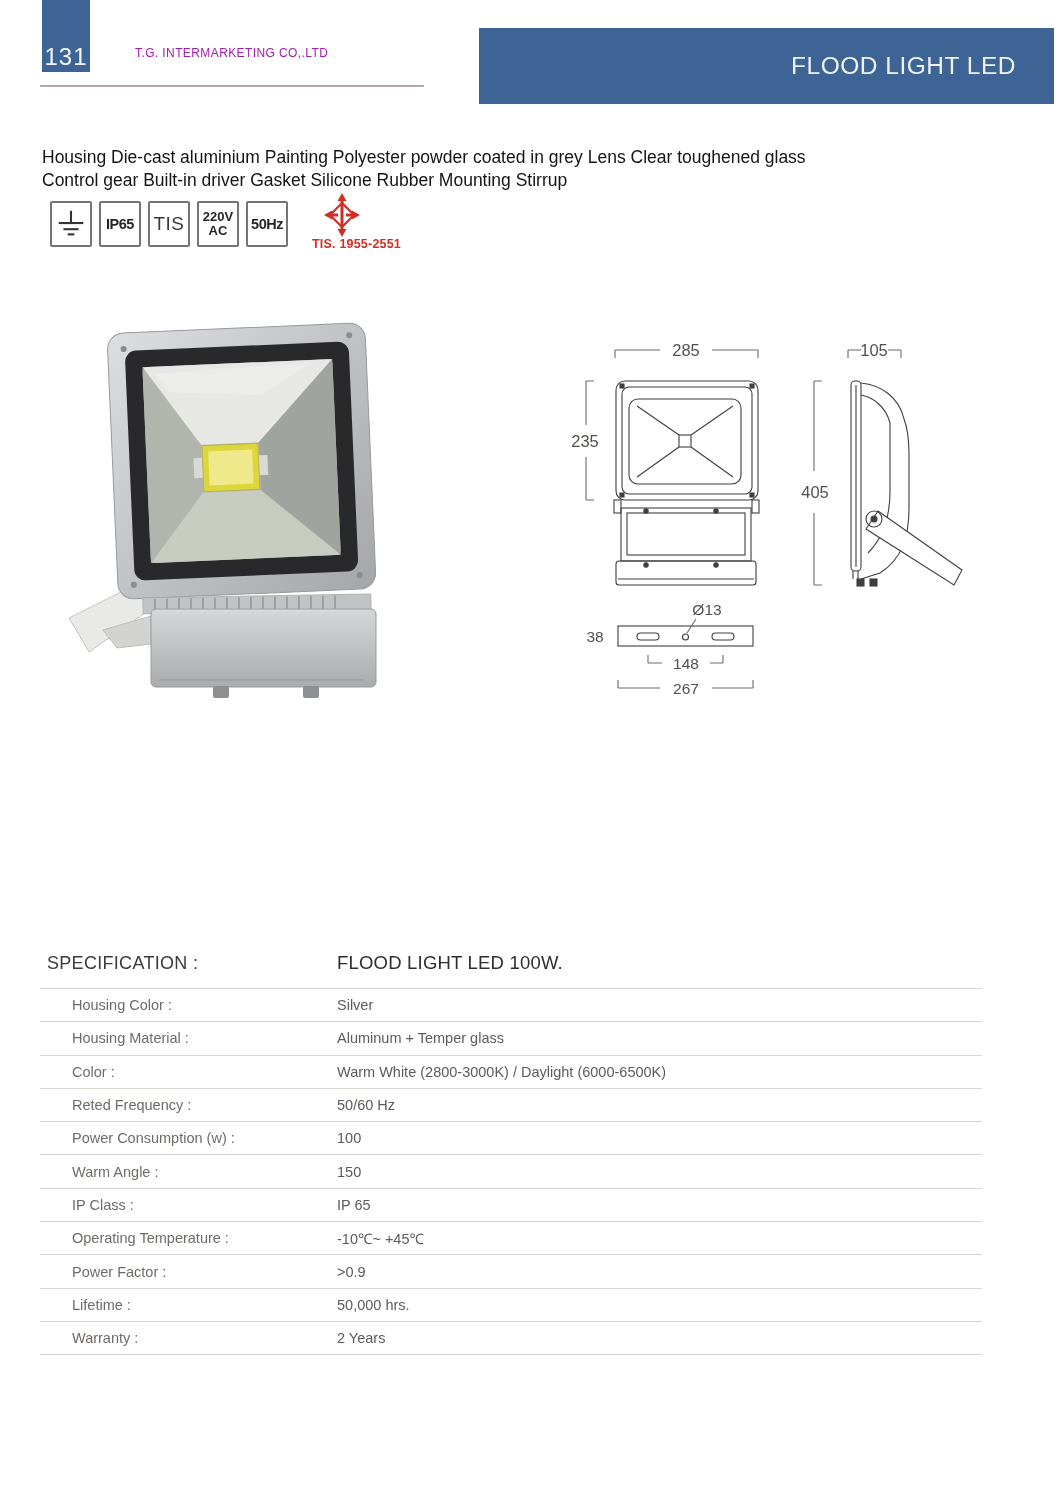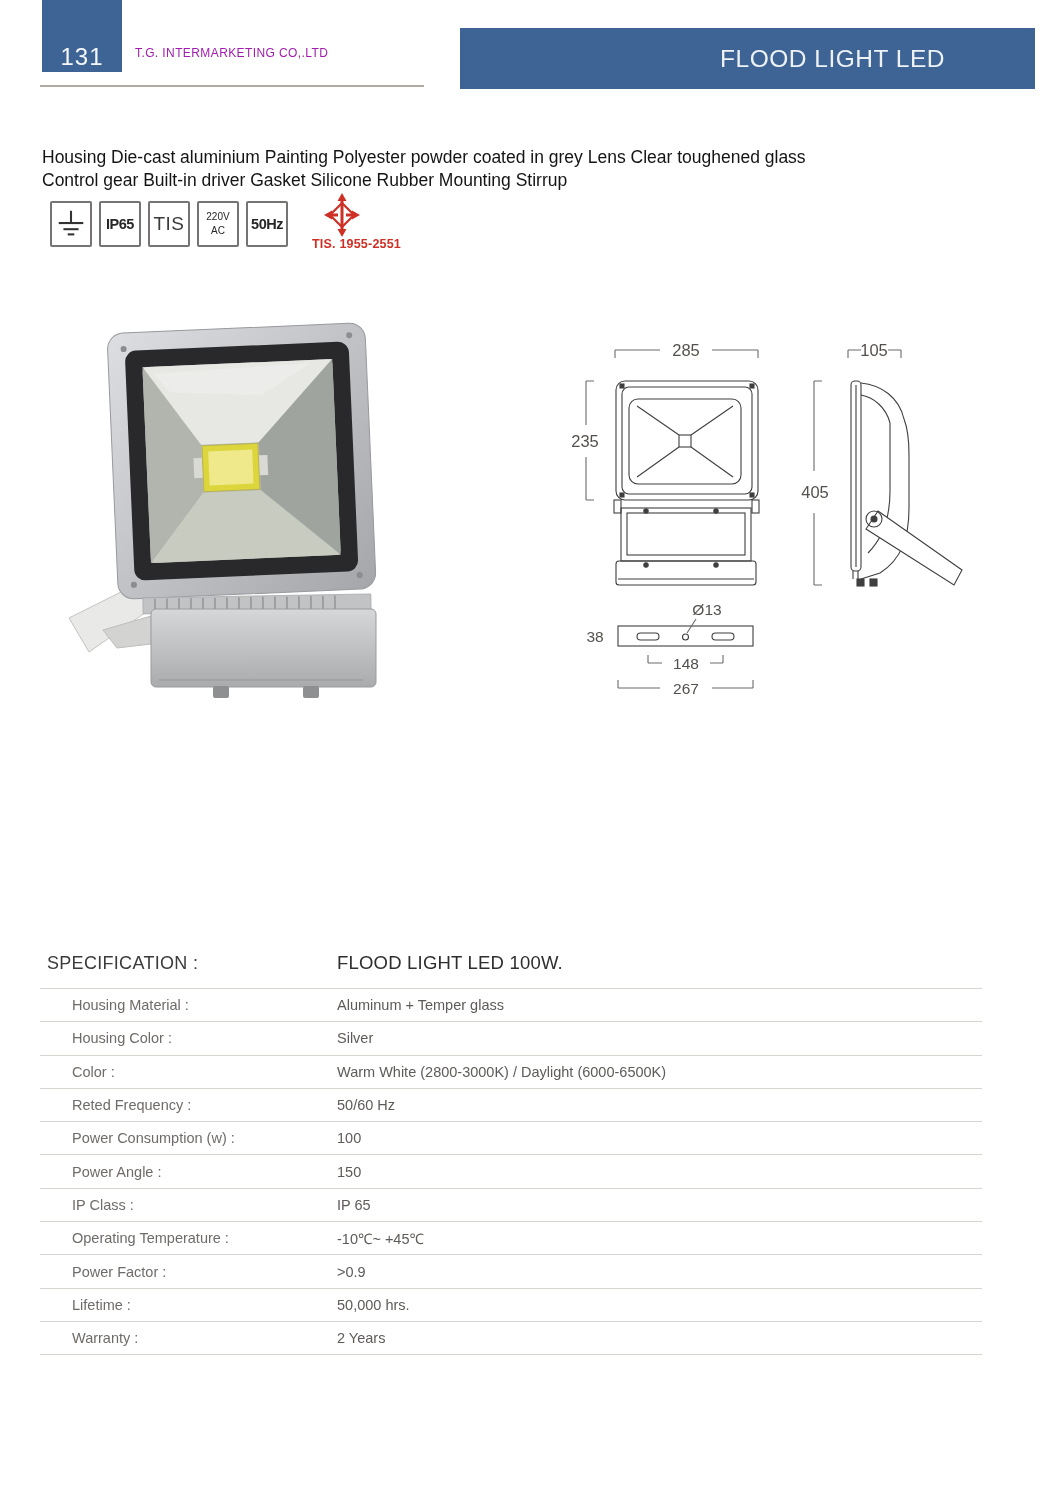--- a/index.html
+++ b/index.html
@@ -2,49 +2,49 @@
 <html><head>
 <meta charset="utf-8">
 <style>
   html,body{margin:0;padding:0;background:#ffffff;}
   .page{
     position:relative;width:1060px;height:1500px;background:#ffffff;overflow:hidden;
     font-family:"Liberation Sans", sans-serif;color:#161616;
   }
   
   .page-tag{
-    position:absolute;left:42px;top:0;width:80px;height:72px;background:#3d6494;
+    position:absolute;left:42px;top:0;width:48px;height:72px;background:#3d6494;
     color:#f5f7fa;font-size:24px;display:flex;align-items:flex-end;justify-content:center;
     padding-bottom:1px;box-sizing:border-box;letter-spacing:1px;
   }
   .company{
     position:absolute;left:119px;top:46px;font-size:12px;color:#a21caf;letter-spacing:.4px;margin-left:16px;
   }
   .header-rule{
     position:absolute;left:40px;top:85px;width:384px;height:2px;background:#b2a9a5;
   }
   .banner{
-    position:absolute;left:460px;top:28px;width:575px;height:61px;background:#3d6494;
-    display:flex;align-items:center;justify-content:flex-end;padding-right:90px;box-sizing:border-box;
+    position:absolute;left:479px;top:28px;width:575px;height:76px;background:#3d6494;
+    display:flex;align-items:center;justify-content:flex-end;padding-right:38px;box-sizing:border-box;
   }
   .banner span{color:#eef2f7;font-size:24.5px;letter-spacing:.5px;}
   
   .desc{
     position:absolute;left:42px;top:128px;width:950px;font-size:17.5px;line-height:23.5px;color:#141414;
   }
   
   .badges{position:absolute;left:50px;top:201px;display:flex;gap:7px;}
   .badge{
     width:42px;height:46px;border:2px solid #767472;border-radius:2px;background:#fff;
     display:flex;flex-direction:column;align-items:center;justify-content:center;
     color:#262626;box-sizing:border-box;
   }
   .badge .b1{font-size:14.5px;font-weight:bold;letter-spacing:-0.5px;}
   .badge .btis{font-size:19px;font-weight:normal;letter-spacing:.5px;color:#3a3a3a;}
-  .badge .b2l{font-size:10px;font-weight:normal;line-height:14px;}
+  .badge .b2l{font-size:13px;font-weight:bold;line-height:14px;}
   .tis-mark{position:absolute;left:318px;top:191px;}
   .tis-label{
     position:absolute;left:301px;top:237px;width:100px;text-align:right;
     color:#cf3026;font-size:12.5px;font-weight:bold;letter-spacing:.2px;
   }
   
   .photo{position:absolute;left:63px;top:300px;}
   .tech{position:absolute;left:558px;top:323px;}
   .tech text{font-family:"Liberation Sans",sans-serif;fill:#54504d;}
   
@@ -248,41 +248,41 @@
     <text x="128" y="346" font-size="15.5" text-anchor="middle">148</text>
     <text x="128" y="371" font-size="15.5" text-anchor="middle">267</text>
   </svg>
 
   <div class="spec-head">SPECIFICATION :</div>
   <div class="spec-title">FLOOD LIGHT LED 100W.</div>
   <div class="spec-rule"></div>
 
   <div class="spec-table">
     <div class="spec-row">
+        <span class="lbl">Housing  Color  :</span>
+        <span class="val">Silver</span>
+      </div>
+    <div class="spec-row">
         <span class="lbl">Housing Material  :</span>
         <span class="val">Aluminum + Temper glass</span>
       </div>
     <div class="spec-row">
-        <span class="lbl">Housing  Color  :</span>
-        <span class="val">Silver</span>
-      </div>
-    <div class="spec-row">
         <span class="lbl">Color  :</span>
         <span class="val">Warm White (2800-3000K) / Daylight (6000-6500K)</span>
       </div>
     <div class="spec-row">
         <span class="lbl">Reted Frequency  :</span>
         <span class="val">50/60 Hz</span>
       </div>
     <div class="spec-row">
         <span class="lbl">Power Consumption (w) :</span>
         <span class="val">100</span>
       </div>
     <div class="spec-row">
-        <span class="lbl">Power Angle  :</span>
+        <span class="lbl">Warm Angle  :</span>
         <span class="val">150</span>
       </div>
     <div class="spec-row">
         <span class="lbl">IP Class  :</span>
         <span class="val">IP 65</span>
       </div>
     <div class="spec-row">
         <span class="lbl">Operating Temperature  :</span>
         <span class="val">-10℃~ +45℃</span>
       </div>

